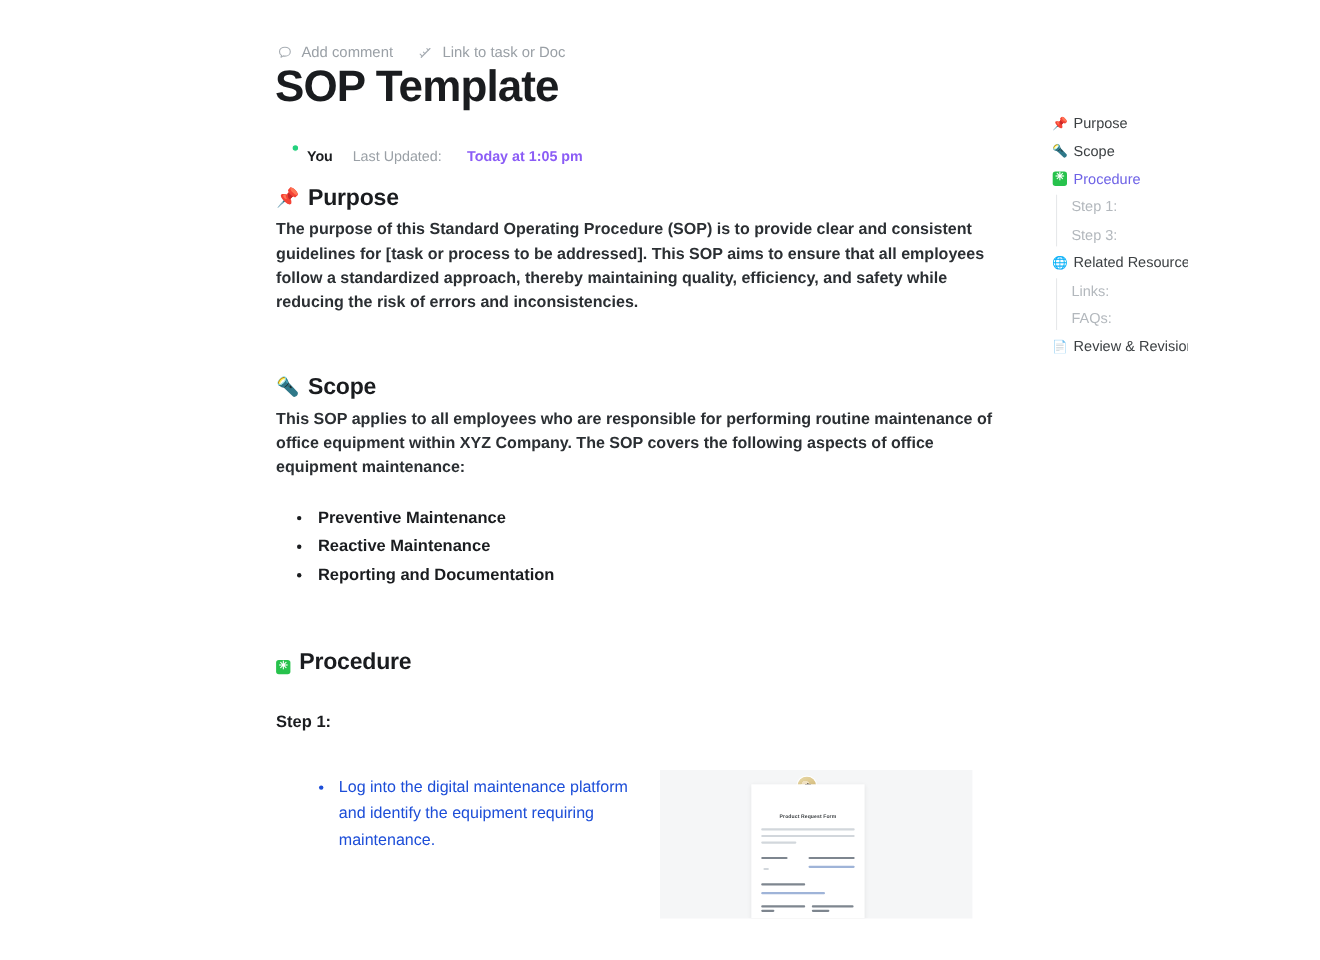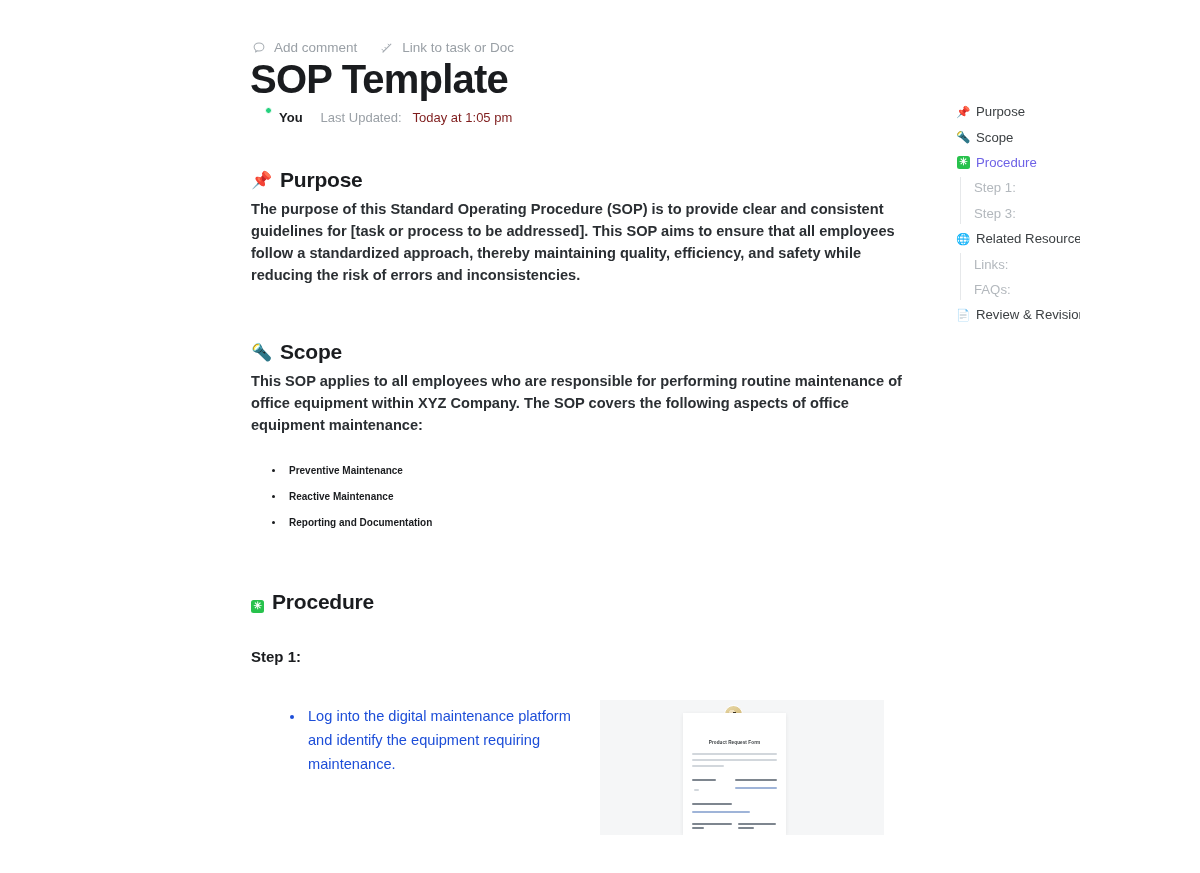--- a/index.html
+++ b/index.html
@@ -26,62 +26,62 @@
 
   
   .doc-title {
     position: absolute; left: 250px; top: 56px;
     font-size: 40px; font-weight: 700; letter-spacing: -0.8px;
     color: #1a1c1f; line-height: 46px;
   }
 
   
   .byline {
-    position: absolute; left: 251px; top: 108px;
+    position: absolute; left: 251px; top: 132px;
     display: flex; align-items: center; gap: 7px;
     font-size: 13px; line-height: 18px;
   }
   .avatar-wrap { position: relative; width: 20px; height: 20px; flex: none; }
   .avatar {
     width: 20px; height: 20px; border-radius: 50%;
     background:
       radial-gradient(circle at 50% 74%, #6d4326 0 22%, rgba(109,67,38,0) 23%),
       radial-gradient(circle at 50% 40%, #e8b08a 0 26%, rgba(232,176,138,0) 27%),
       radial-gradient(circle at 50% 18%, #4a2c18 0 40%, rgba(74,44,24,0) 41%),
       linear-gradient(160deg, #f0a9c4 0%, #e887ad 55%, #d96f99 100%);
     overflow: hidden;
   }
   .status-dot {
     position: absolute; right: -1px; top: -1px;
     width: 7px; height: 7px; border-radius: 50%;
     background: #24d17e; border: 1.5px solid #ffffff;
   }
   .by-you { color: #1a1c1f; font-weight: 700; margin-left: 1px; }
   .by-label { color: #9aa0a6; margin-left: 11px; }
-  .by-time { color: #7f1d1d; font-weight: 400; margin-left: 4px; }
+  .by-time { color: #8b5cf6; font-weight: 700; margin-left: 16px; }
 
   
   .content { position: absolute; left: 251px; top: 166px; width: 660px; }
 
   h2.sec {
     display: flex; align-items: baseline; gap: 8px;
     font-size: 21px; font-weight: 700; color: #1a1c1f;
     margin: 0 0 4px 0; line-height: 28px; letter-spacing: -0.2px;
   }
   h2.sec .emoji { font-size: 17px; line-height: 1; position: relative; top: -1px; }
 
   p.body {
     margin: 0; font-size: 14.6px; line-height: 22px; color: #2b2f33; font-weight: bold;
   }
   .sec-block { margin-bottom: 52px; }
   .sec-block:last-child { margin-bottom: 0; }
 
   ul.bullets { margin: 22px 0 0 0; padding-left: 34px; }
   ul.bullets li {
-    font-size: 10px; line-height: 26px; color: #1a1c1f; font-weight: 700;
+    font-size: 15px; line-height: 26px; color: #1a1c1f; font-weight: 700;
     padding-left: 4px;
   }
 
   .step-title {
     font-size: 15px; font-weight: 700; color: #1a1c1f;
     margin: 30px 0 0 0; line-height: 22px;
   }
   ul.step-list { margin: 8px 0 0 0; padding-left: 54px; width: 330px; }
   ul.step-list li { font-size: 14.6px; line-height: 24px; color: #1d4ed8; padding-left: 3px; margin-top: 28px; }
 

